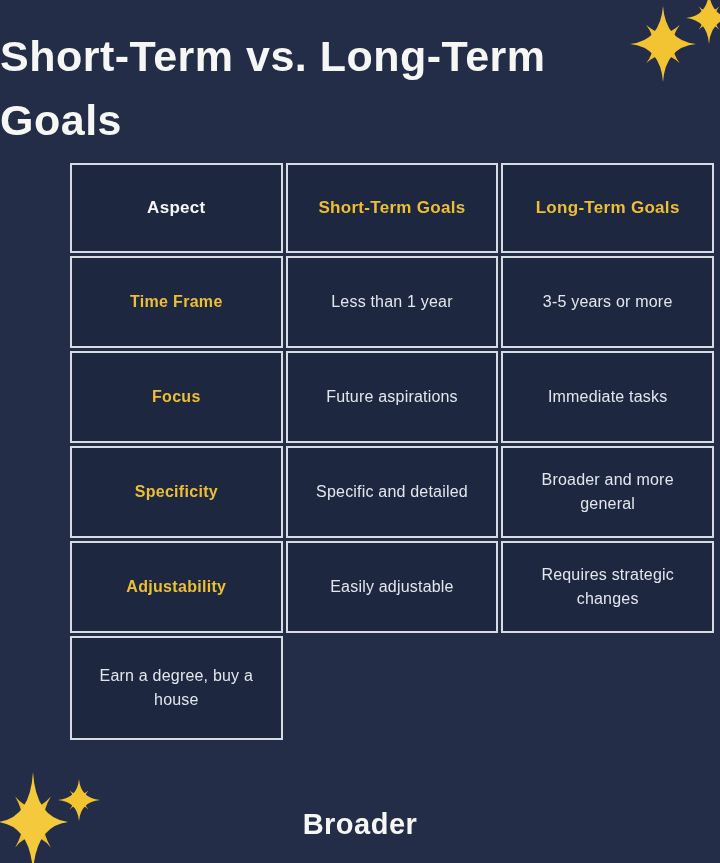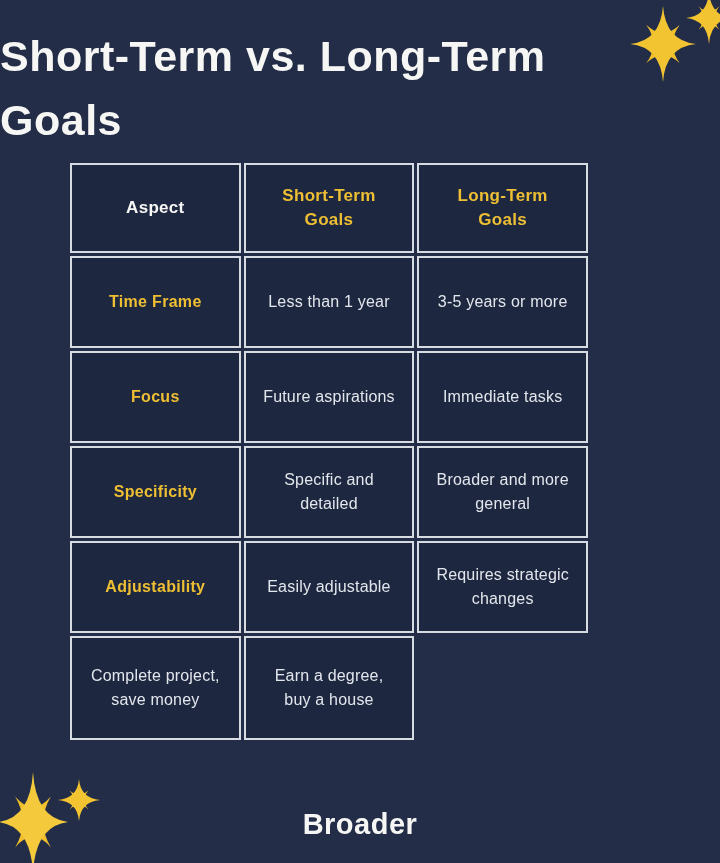--- a/index.html
+++ b/index.html
@@ -27,21 +27,21 @@
     color:var(--white);
     font-weight:bold;
     font-size:43px;
     letter-spacing:0.5px;
     line-height:64px;
   }
   .title .line1{padding-right:42px;}
   .comparison-table{
     position:absolute;
     left:70px;top:163px;
-    width:518px;height:577px;
+    width:644px;height:577px;
     display:grid;
     grid-template-columns:repeat(3,1fr);
     grid-template-rows:90px 92px 92px 92px 92px 1fr;
     gap:3px;
   }
   .cell{
     background:var(--cell-bg);
     border:2px solid var(--border);
     display:flex;
     align-items:center;
@@ -120,20 +120,19 @@
     <div class="cell value">Immediate tasks</div>
 
     <div class="cell label">Specificity</div>
     <div class="cell value">Specific and detailed</div>
     <div class="cell value">Broader and more general</div>
 
     <div class="cell label">Adjustability</div>
     <div class="cell value">Easily adjustable</div>
     <div class="cell value">Requires strategic changes</div>
 
-    <div class="cell value">Complete project, save money</div>
     <div class="cell value">Earn a degree, buy a house</div>
 
   </div>
 
   <div class="brand">Broader</div>
 
 </div>
 
 </body></html>

